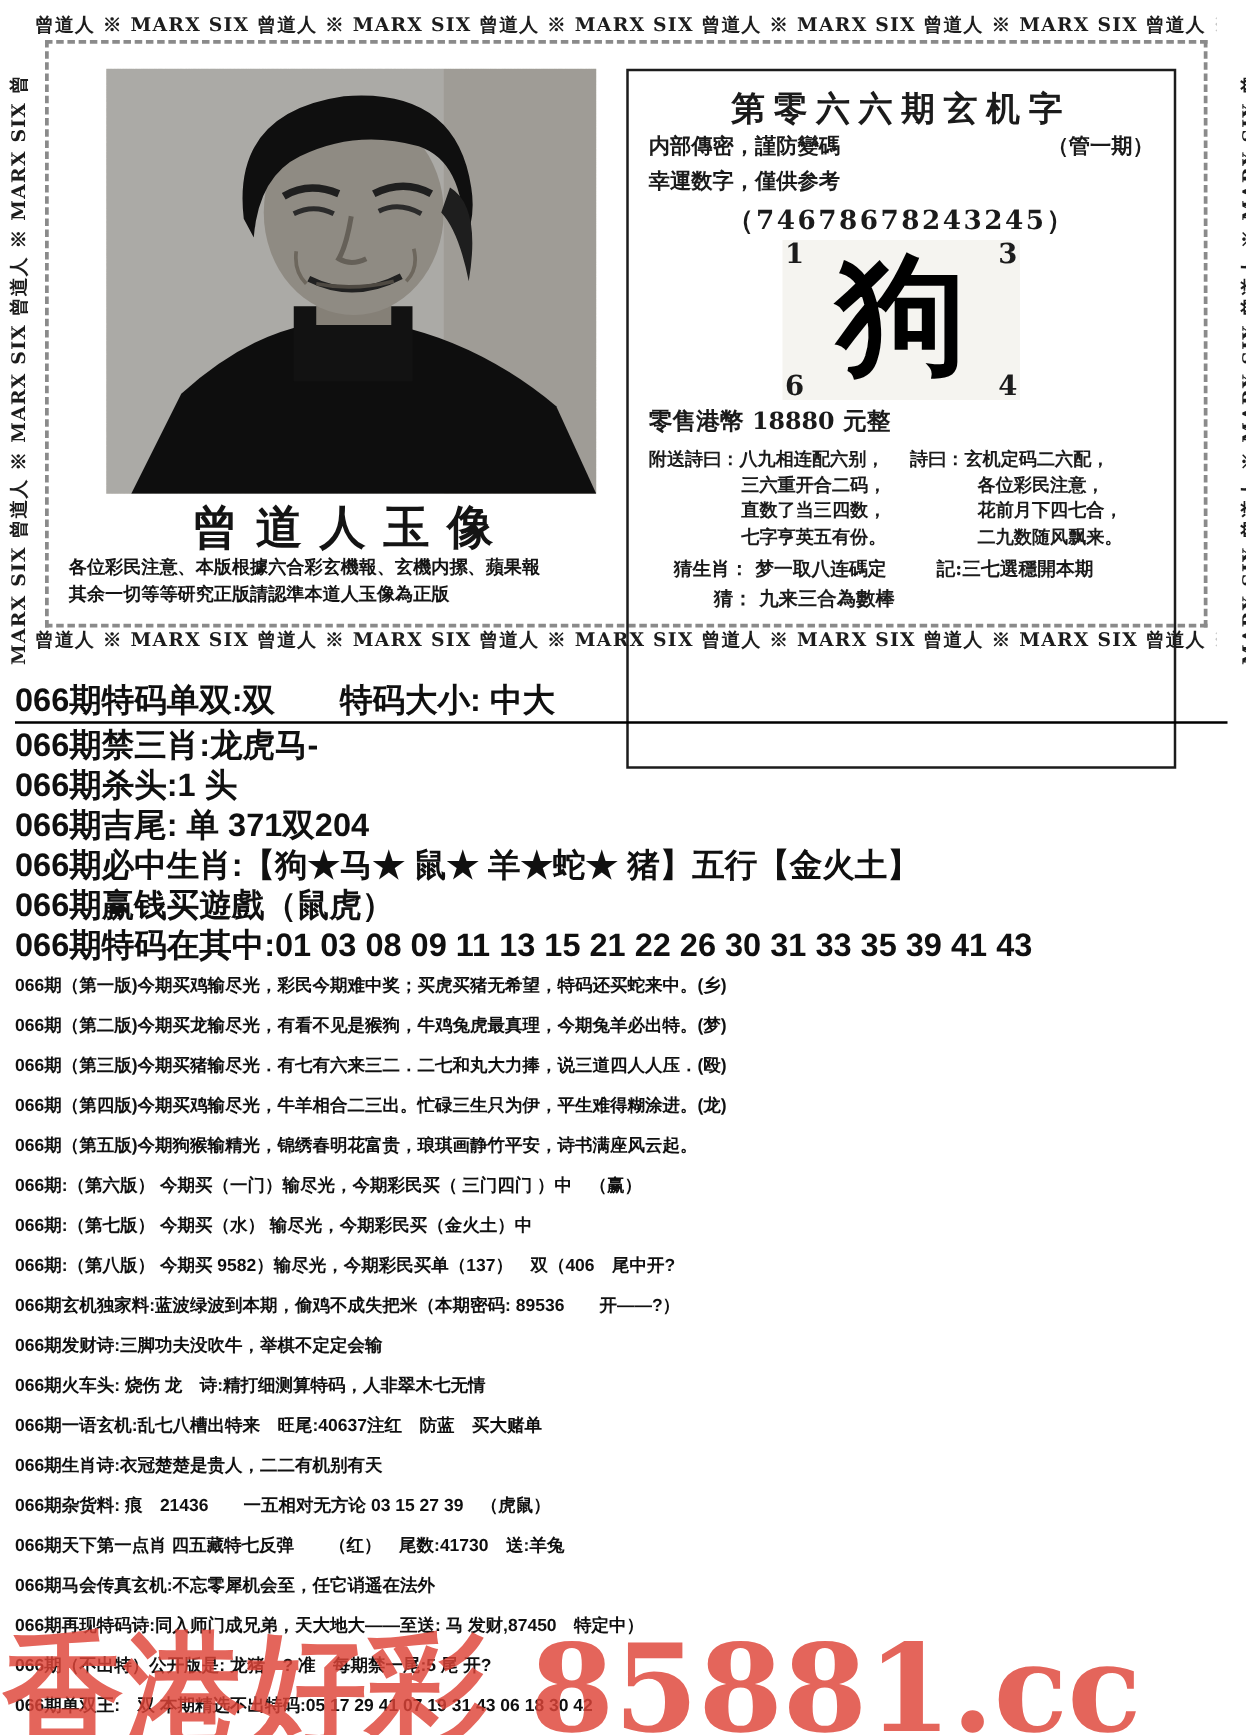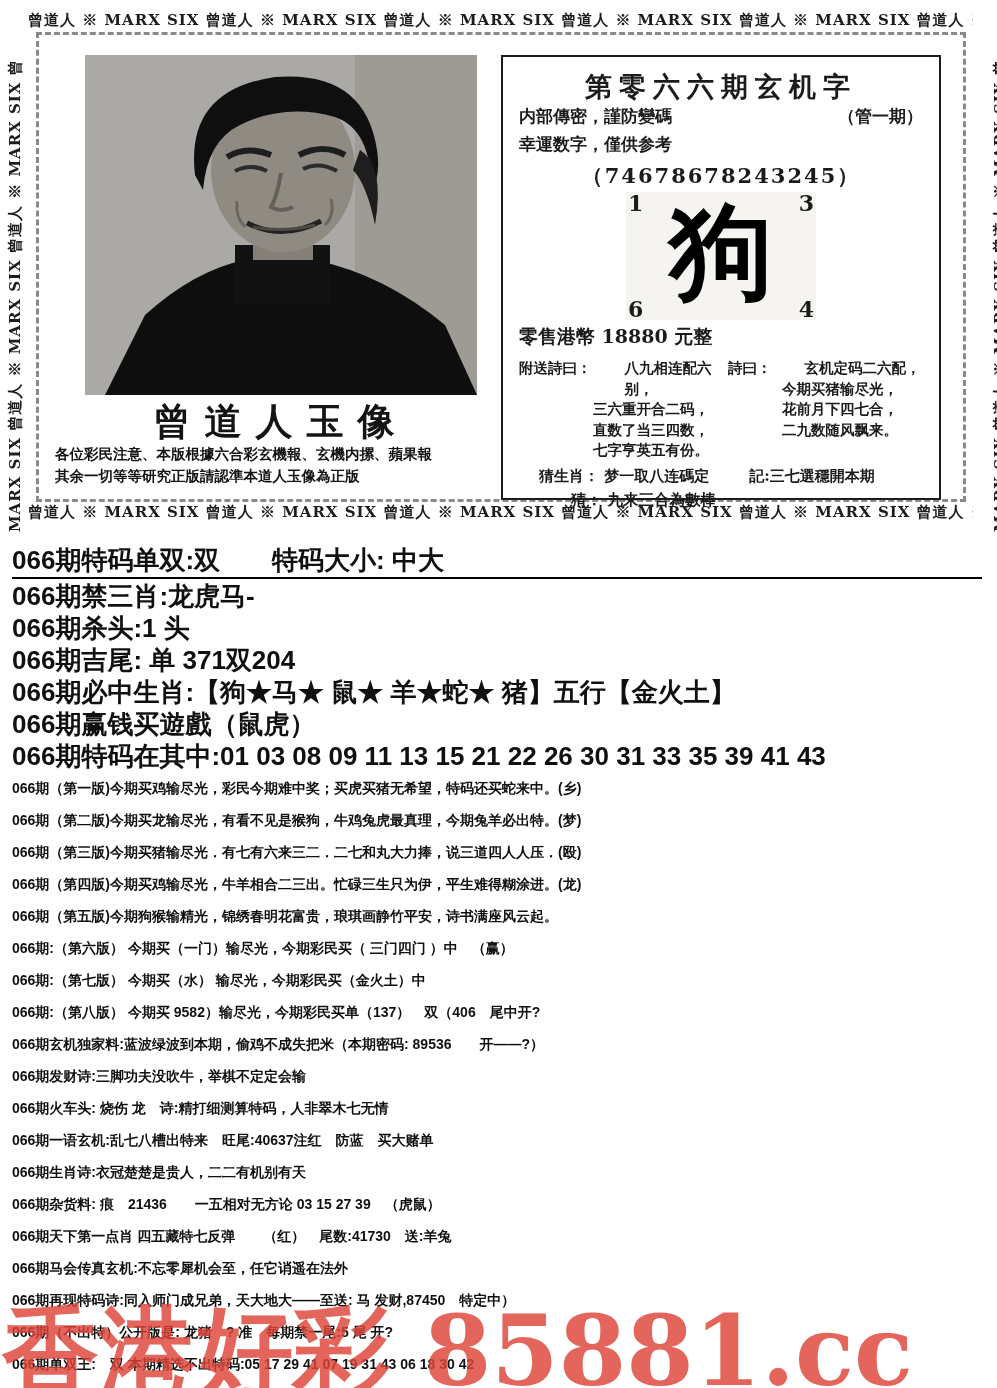--- a/index.html
+++ b/index.html
@@ -27,42 +27,42 @@
   .caption{
     position:absolute;left:46px;top:362px;width:392px;text-align:center;
     font-family:"DejaVu Serif",serif;font-weight:bold;font-size:37px;letter-spacing:14px;
   }
   .notes{
     position:absolute;left:16px;top:408px;width:450px;
     font-family:"DejaVu Serif",serif;font-weight:bold;font-size:14.5px;line-height:22px;
   }
   
   .infobox{
-    position:absolute;left:462px;top:20px;width:440px;height:445px;
+    position:absolute;left:462px;top:20px;width:440px;height:560px;
     border:2px solid #1c1c1c;box-sizing:border-box;padding:8px 16px 4px 16px;
     font-family:"DejaVu Serif",serif;font-weight:bold;color:#1b1b1b;
   }
   .ib-title{text-align:center;font-size:27px;letter-spacing:7px;margin-top:4px;}
   .ib-row1{display:flex;justify-content:space-between;font-size:17px;margin-top:0;}
   .ib-sub2{font-size:17px;margin-top:5px;}
   .ib-lucky{text-align:center;font-size:21px;letter-spacing:2px;margin-top:6px;}
   .ib-zodiac{position:relative;width:190px;height:128px;margin:2px auto 0 auto;background:#f5f4f0;}
   .ib-zchar{
     position:absolute;left:0;right:0;top:-4px;text-align:center;
     font-size:104px;line-height:128px;font-family:"DejaVu Serif",serif;font-weight:bold;color:#000;
   }
   .ib-corner{position:absolute;font-size:22px;}
   .ib-corner.tl{left:2px;top:-2px;}
   .ib-corner.tr{right:2px;top:-2px;}
   .ib-corner.bl{left:2px;bottom:-2px;}
   .ib-corner.br{right:2px;bottom:-2px;}
   .ib-price{text-align:left;padding-right:26px;font-size:19px;margin-top:4px;}
   .ib-poems{display:flex;margin-top:8px;font-size:14.5px;line-height:20.5px;}
   .ib-poem-col{flex:1;}
-  .ib-poem-first{display:flex;gap:33px;}
+  .ib-poem-first{display:flex;}
   .ib-poem-label{white-space:nowrap;}
   .ib-poem-col.rcol{padding-left:14px;}
   .ib-poem-col .indent{padding-left:74px;}
   .ib-poem-col.rcol .indent{padding-left:54px;}
   .ib-guessrow{display:flex;font-size:15px;margin-top:6px;text-align:right;}
   .ib-guessrow .g-left{padding-left:20px;}
   .ib-guessrow .g-right{padding-left:40px;}
   .ib-guess2{font-size:15.5px;margin-top:4px;padding-left:52px;}
   
   .rows{position:absolute;left:12px;top:544px;width:980px;}
@@ -160,21 +160,21 @@
           </div>
           <div class="indent">三六重开合二码，</div>
           <div class="indent">直数了当三四数，</div>
           <div class="indent">七字亨英五有份。</div>
         </div>
         <div class="ib-poem-col rcol">
           <div class="ib-poem-first">
             <span class="ib-poem-label">詩曰：</span>
             <span>玄机定码二六配，</span>
           </div>
-          <div class="indent">今期买猪输尽光，</div>
+          <div class="indent">各位彩民注意，</div>
           <div class="indent">花前月下四七合，</div>
           <div class="indent">二九数随风飘来。</div>
         </div>
       </div>
       <div class="ib-guessrow">
         <span class="g-left">猜生肖： 梦一取八连碼定</span>
         <span class="g-right">記:三七選穩開本期</span>
       </div>
       <div class="ib-guess2">猜： 九来三合為數棒</div>
     </div>

